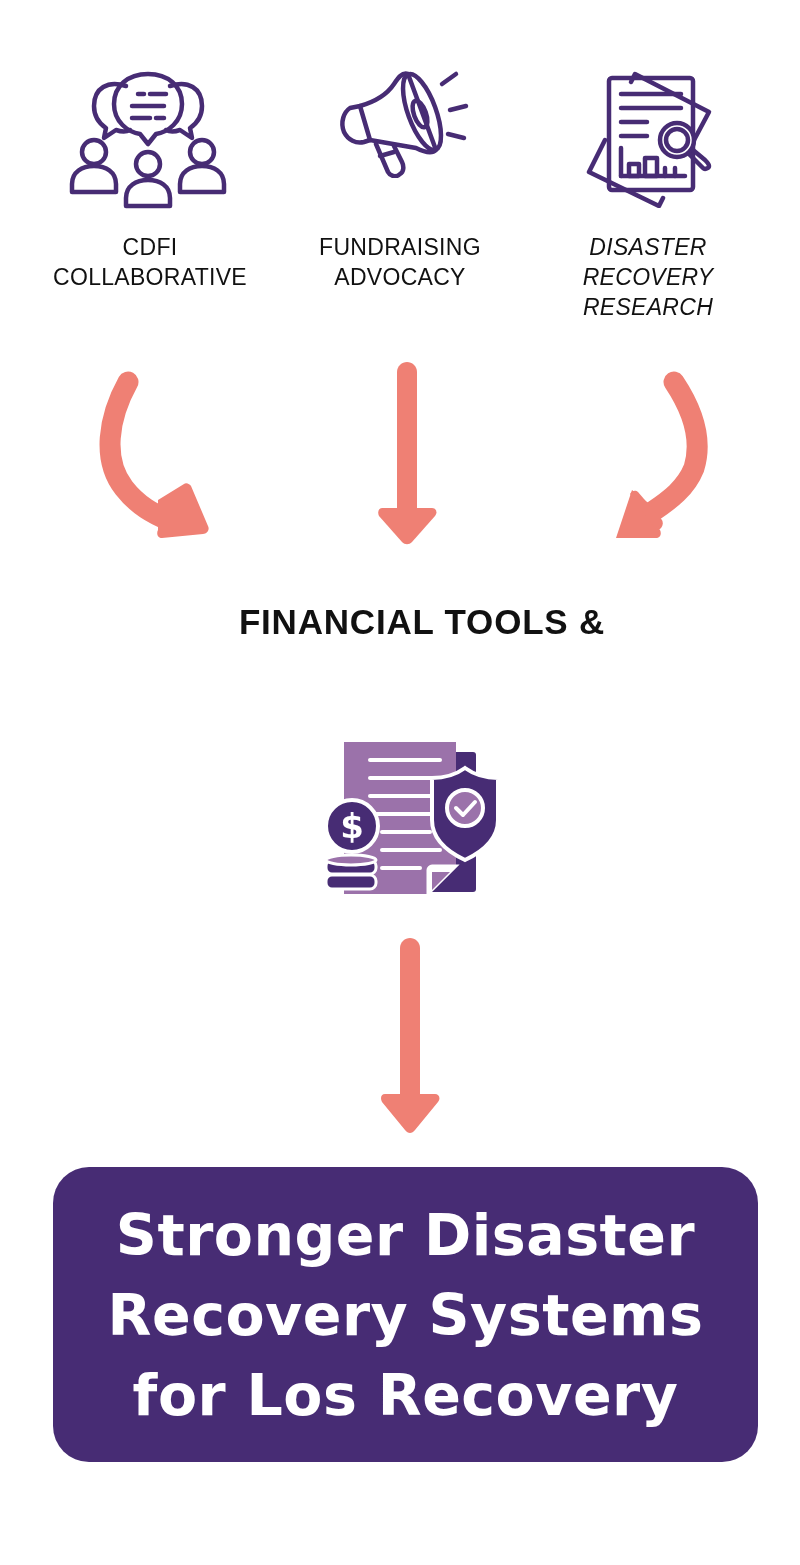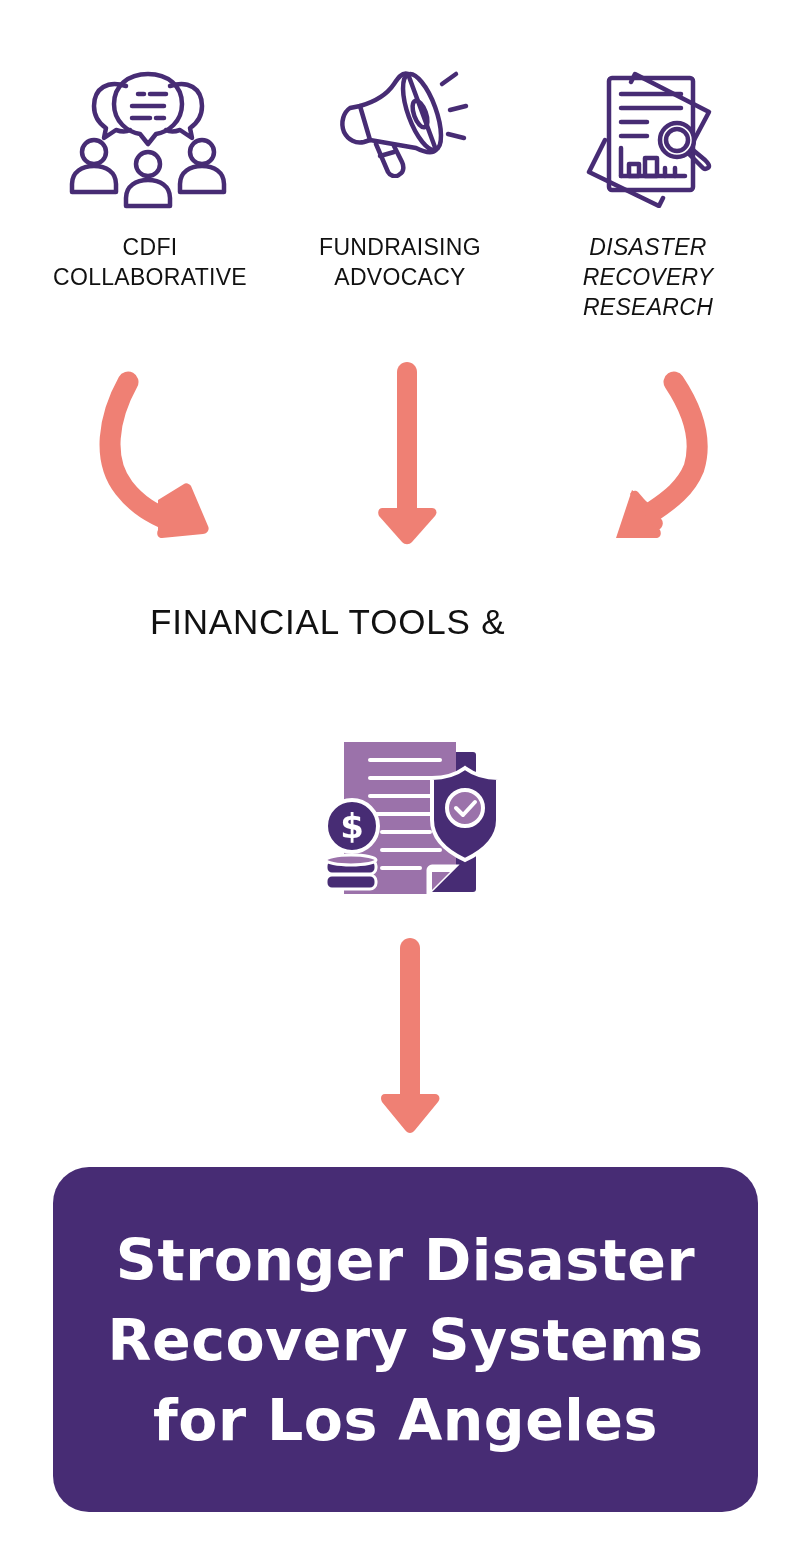--- a/index.html
+++ b/index.html
@@ -16,31 +16,33 @@
       position: absolute;
       text-align: center;
       color: #111111;
       font-size: 23px;
       line-height: 30px;
       letter-spacing: 0.3px;
     }
     .label span { display: block; }
     .mid-title {
       position: absolute;
-      left: 150px; width: 520px; top: 600px;
+      left: 162px; width: 520px; top: 600px;
+      text-align: center;
       color: #111111;
       font-size: 35px;
       line-height: 43px;
       letter-spacing: 0.8px;
+      font-weight: bold;
     }
     .mid-title span { display: block; }
     .result-box {
       position: absolute;
       left: 53px; top: 1167px;
-      width: 705px; height: 345px;
+      width: 705px; height: 295px;
       background: #472c74;
       border-radius: 36px;
       display: flex; align-items: center; justify-content: center;
     }
     .result-text {
       color: #ffffff;
       font-family: "DejaVu Sans", sans-serif;
       font-weight: bold;
       font-size: 57px;
       line-height: 80px;
@@ -196,15 +198,15 @@
   <svg width="60" height="198" viewBox="0 0 60 198">
     <path d="M20 10 C20 4 25 0 30 0 C35 0 40 4 40 10 L40 160 L20 160 Z" fill="#ef8074"></path>
     <path d="M5 156 L55 156 C59 156 61 160 58 164 L35 192 C32 196 28 196 25 192 L2 164 C0 160 1 156 5 156 Z" fill="#ef8074"></path>
   </svg>
 </div>
 
 <div class="result-box">
   <div class="result-text">
     <span>Stronger Disaster</span>
     <span>Recovery Systems</span>
-    <span>for Los Angeles</span>
+    <span>for Los Recovery</span>
   </div>
 </div>
 
 </body></html>

